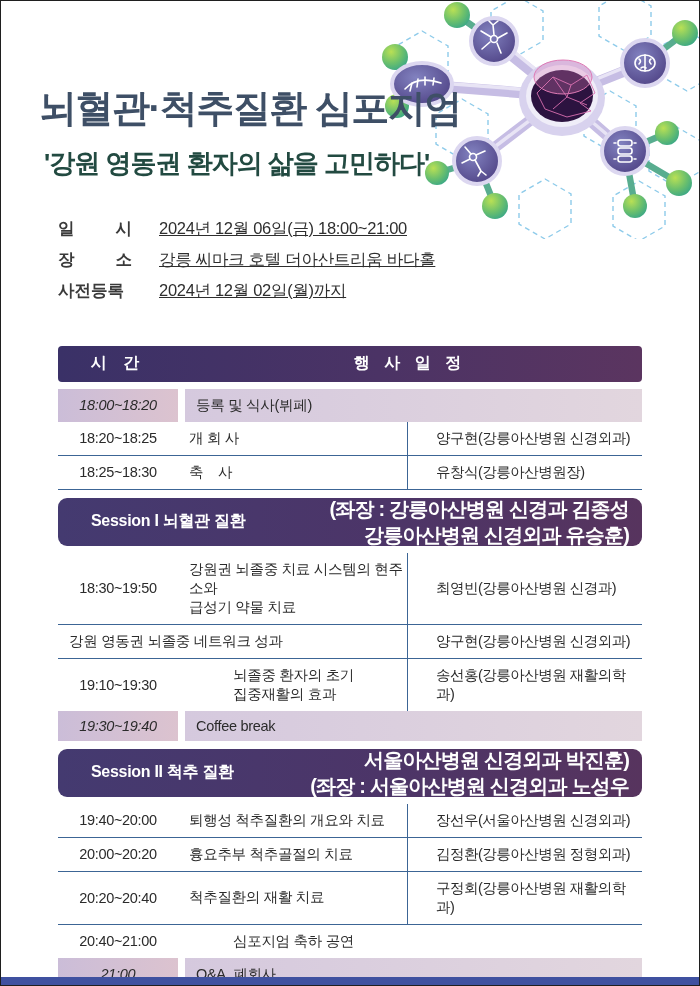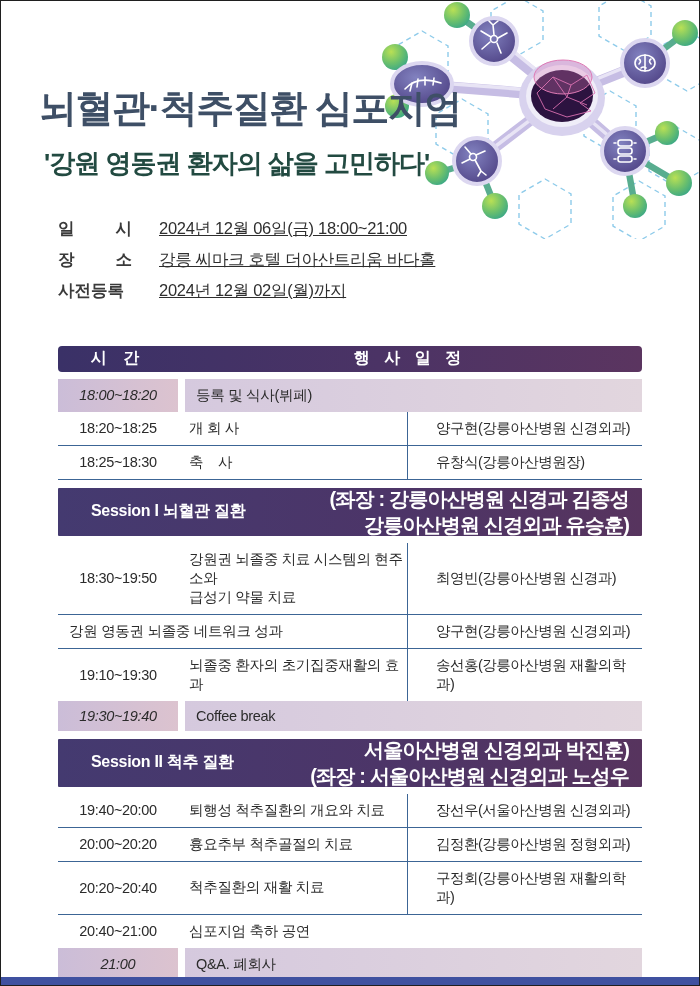--- a/index.html
+++ b/index.html
@@ -14,42 +14,42 @@
   .hero h1 { font-size:38px; font-weight:800; color:#3e4f66; letter-spacing:-1.5px; line-height:1.05; }
   .hero .subtitle { margin-top:17px; padding-left:5px; font-size:26px; font-weight:800; color:#224a41; letter-spacing:-1px; }
   
   .details { margin:37px 0 0 57px; }
   .detail-row { display:flex; align-items:baseline; height:31px; font-size:16.5px; color:#2e2e2e; }
   .detail-label { display:inline-block; width:74px; font-weight:700; color:#3a3a3a; text-align:justify; text-align-last:justify; }
   .detail-value { margin-left:27px; letter-spacing:-0.3px;text-decoration:underline; }
   
   .table { margin:35px 57px 0 57px; }
   .thead {
-    display:flex; height:26px; border-radius:4px; margin-bottom:7px;
+    display:flex; height:36px; border-radius:4px; margin-bottom:7px;
     background:linear-gradient(90deg,#3a3167 0%, #4b3365 55%, #5b3560 100%);
     color:#fff; font-weight:700; font-size:16px;
   }
   .th-time { width:120px; display:flex; align-items:center; justify-content:center; letter-spacing:6px; }
   .th-event { flex:1; display:flex; align-items:center; justify-content:center; letter-spacing:5px; }
   .row { display:flex; align-items:stretch; font-size:14.5px; color:#2b2b2b; }
   .c-time { width:120px; display:flex; align-items:center; justify-content:center; padding:7px 0; letter-spacing:-0.3px; }
   .c-event { flex:1; display:flex; align-items:center; padding:7px 0 7px 11px; white-space:pre-wrap; letter-spacing:-0.3px; }
   .c-speaker { width:235px; display:flex; align-items:center; padding:7px 0 7px 28px; border-left:1.5px solid #3c6595; letter-spacing:-0.5px; }
   .c-speaker.no-line { border-left:none; }
   .row.white { border-bottom:1.5px solid #3c6595; min-height:31px; }
-  .row.white.last { border-bottom:none; }
+  .row.white.last { border-bottom:none;gap:44px; }
   .row.tall { min-height:46px; }
   .row.shaded { min-height:30px; }
   .row.shaded .c-time { background:linear-gradient(90deg,#cbbdd8,#dcc3cf);font-style:italic; }
   .row.shaded .shade-gap { width:7px; background:#fff; }
   .row.shaded .c-event { background:linear-gradient(90deg,#d5c9de,#e2d6de); }
   .session-bar {
     display:flex; justify-content:space-between; align-items:center;
     height:48px; margin:8px 0 7px 0; padding:0 13px 0 33px;
-    border-radius:1px; color:#ffffff;
+    border-radius:9px; color:#ffffff;
     background:linear-gradient(90deg,#443a70 0%, #4c3568 55%, #57345e 100%);
   }
   .session-label { font-size:16px; font-weight:700; letter-spacing:-0.3px; }
   .session-chairs { text-align:right; font-size:20px; font-weight:700; line-height:1.3; letter-spacing:-0.8px; }
   .bottom-bar { position:absolute; left:0; right:0; bottom:0; height:8px; background:#3f51a0; }
 </style>
 </head>
 <body>
 
 <div class="page">

